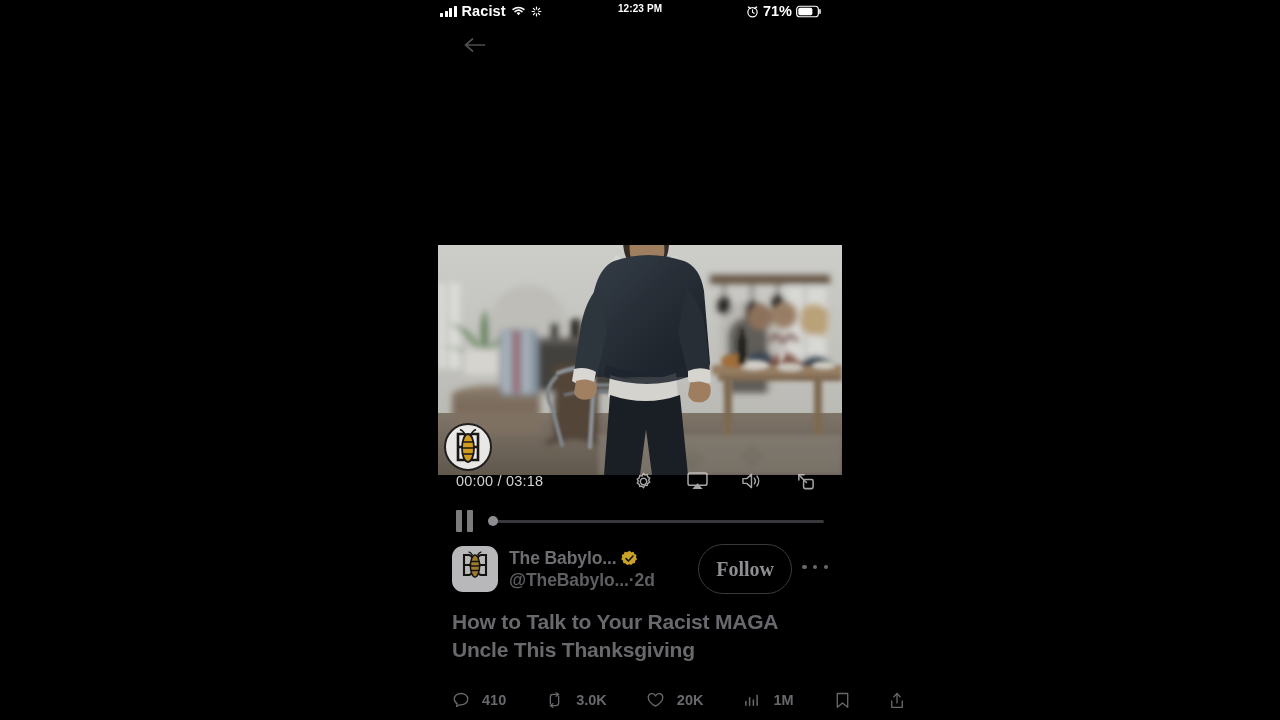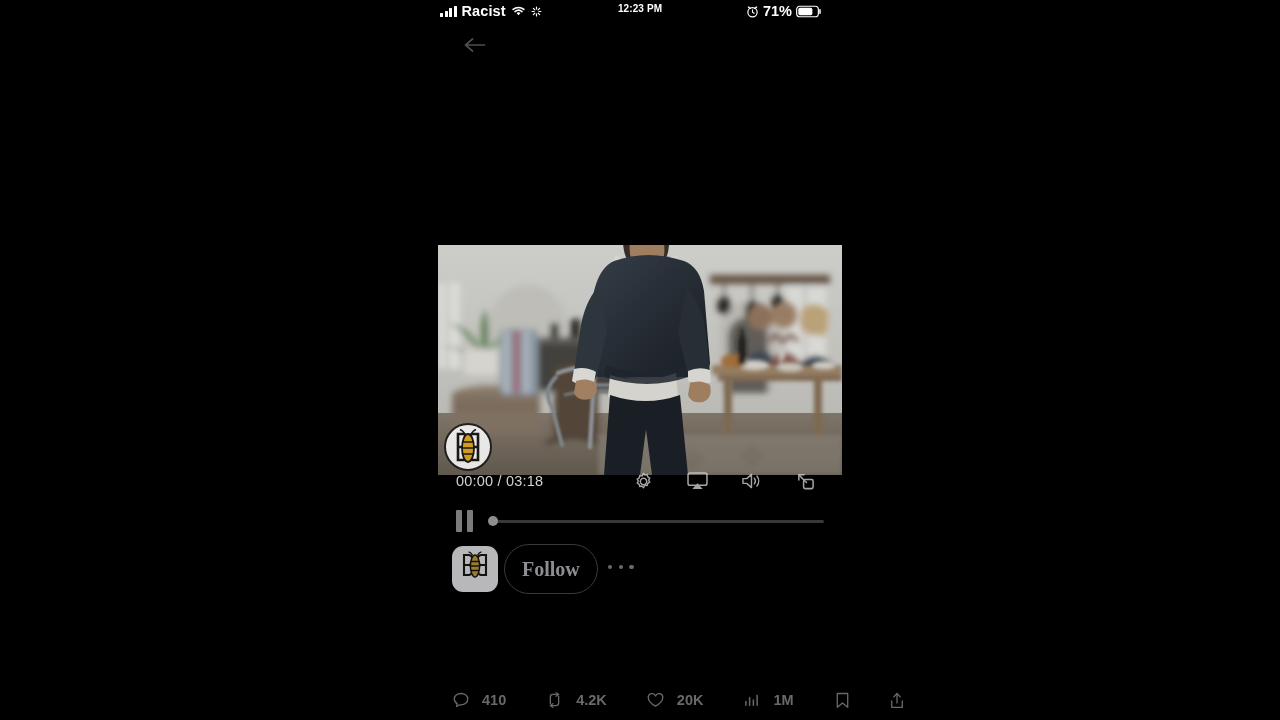--- a/index.html
+++ b/index.html
@@ -634,51 +634,66 @@
       <div id="avatar">
         <svg width="40" height="40" viewBox="0 0 40 40">
           <path d="M9 6 h5 a5.2 5.2 0 0 1 0 10 h-5 z M9 16 h5 a5.2 5.2 0 0 1 0 10 h-5 z" fill="none" stroke="#14120f" stroke-width="2.1"></path>
           <path d="M31 6 h-5 a5.2 5.2 0 0 0 0 10 h5 z M31 16 h-5 a5.2 5.2 0 0 0 0 10 h5 z" fill="none" stroke="#14120f" stroke-width="2.1"></path>
           <ellipse cx="20" cy="17" rx="4.6" ry="11" fill="#9c7c2c" stroke="#14120f" stroke-width="1.5"></ellipse>
           <path d="M15.7 12.5 h8.6 M15.5 17 h9 M15.9 21.5 h8.2" stroke="#14120f" stroke-width="1.4"></path>
           <path d="M17.6 6.4 q-1.6 -3 -4 -3.6 M22.4 6.4 q1.6 -3 4 -3.6" stroke="#14120f" stroke-width="1.3" fill="none"></path>
         </svg>
       </div>
 
+      <div id="account-text">
+        <div class="acct-line1">
+          <span>The Babylo...</span>
+          <span>
+            <svg width="17" height="17" viewBox="0 0 18 18">
+              <path d="M9 .8 l1.9 1.5 l2.4 -.4 l.9 2.3 l2.2 1.1 l-.5 2.4 l1.1 2.2 l-1.9 1.5 l-.3 2.4 l-2.4 .4 l-1.6 1.8 l-2.2 -1 l-2.2 1 l-1.6 -1.8 l-2.4 -.4 l-.3 -2.4 L.2 9.9 l1.1 -2.2 l-.5 -2.4 l2.2 -1.1 l.9 -2.3 l2.4 .4 Z" fill="#c9a227"></path>
+              <path d="M5.3 9.2 L7.8 11.7 L12.7 6.4" stroke="#151515" stroke-width="1.7" fill="none" stroke-linecap="round" stroke-linejoin="round"></path>
+            </svg>
+          </span>
+        </div>
+        <div class="acct-line2">
+          <span>@TheBabylo...</span><span>·</span><span>2d</span>
+        </div>
+      </div>
 
       <div id="follow-button">Follow</div>
 
       <div id="more-button">
         <i></i>
           <i></i>
           <i></i>
       </div>
     </div>
 
+    <div id="post-text">How to Talk to Your Racist MAGA Uncle This Thanksgiving</div>
 
     <div id="engagement-row">
       <div class="metric">
         <span class="ico">
           <svg width="16" height="16" viewBox="0 0 17 17">
             <path d="M8.5 1.6 C4.4 1.6 1.4 4.2 1.4 7.5 c0 2 1.2 3.8 3 4.9 l-.6 3 l3.2 -1.8 c.5 .1 1 .1 1.5 .1 c4.1 0 7.1 -2.6 7.1 -6.2 S12.6 1.6 8.5 1.6 Z" fill="none" stroke="#68686d" stroke-width="1.4" stroke-linejoin="round"></path>
           </svg>
         </span>
         <span>410</span>
       </div>
 
       <div class="metric">
         <span class="ico">
           <svg width="17" height="16" viewBox="0 0 18 17">
             <path d="M4.6 12.4 L4.6 5.2 a2.6 2.6 0 0 1 2.6 -2.6 L13 2.6" fill="none" stroke="#68686d" stroke-width="1.4" stroke-linecap="round"></path>
             <path d="M10.8 .7 L13.4 2.6 L10.8 4.6" fill="none" stroke="#68686d" stroke-width="1.4" stroke-linecap="round" stroke-linejoin="round"></path>
             <path d="M13.4 4.6 L13.4 11.8 a2.6 2.6 0 0 1 -2.6 2.6 L5 14.4" fill="none" stroke="#68686d" stroke-width="1.4" stroke-linecap="round"></path>
             <path d="M7.2 12.4 L4.6 14.4 L7.2 16.3" fill="none" stroke="#68686d" stroke-width="1.4" stroke-linecap="round" stroke-linejoin="round"></path>
           </svg>
         </span>
-        <span>4.2K</span>
+        <span>3.0K</span>
       </div>
 
       <div class="metric">
         <span class="ico">
           <svg width="17" height="16" viewBox="0 0 18 17">
             <path d="M9 15 C9 15 1.3 10.6 1.3 5.8 A4 4 0 0 1 9 4.2 A4 4 0 0 1 16.7 5.8 C16.7 10.6 9 15 9 15 Z" fill="none" stroke="#68686d" stroke-width="1.4" stroke-linejoin="round"></path>
           </svg>
         </span>
         <span>20K</span>
       </div>

